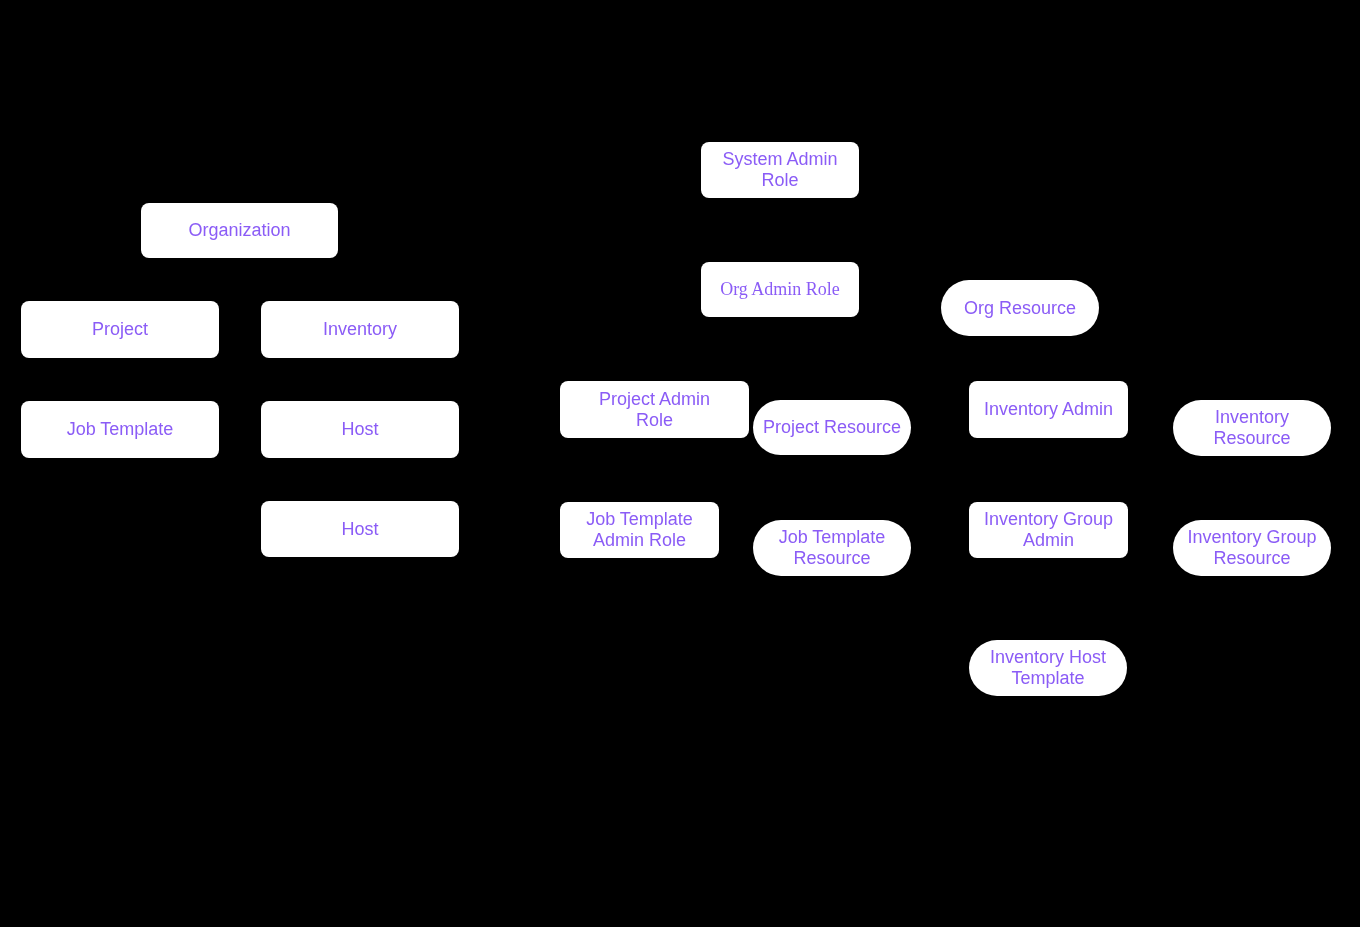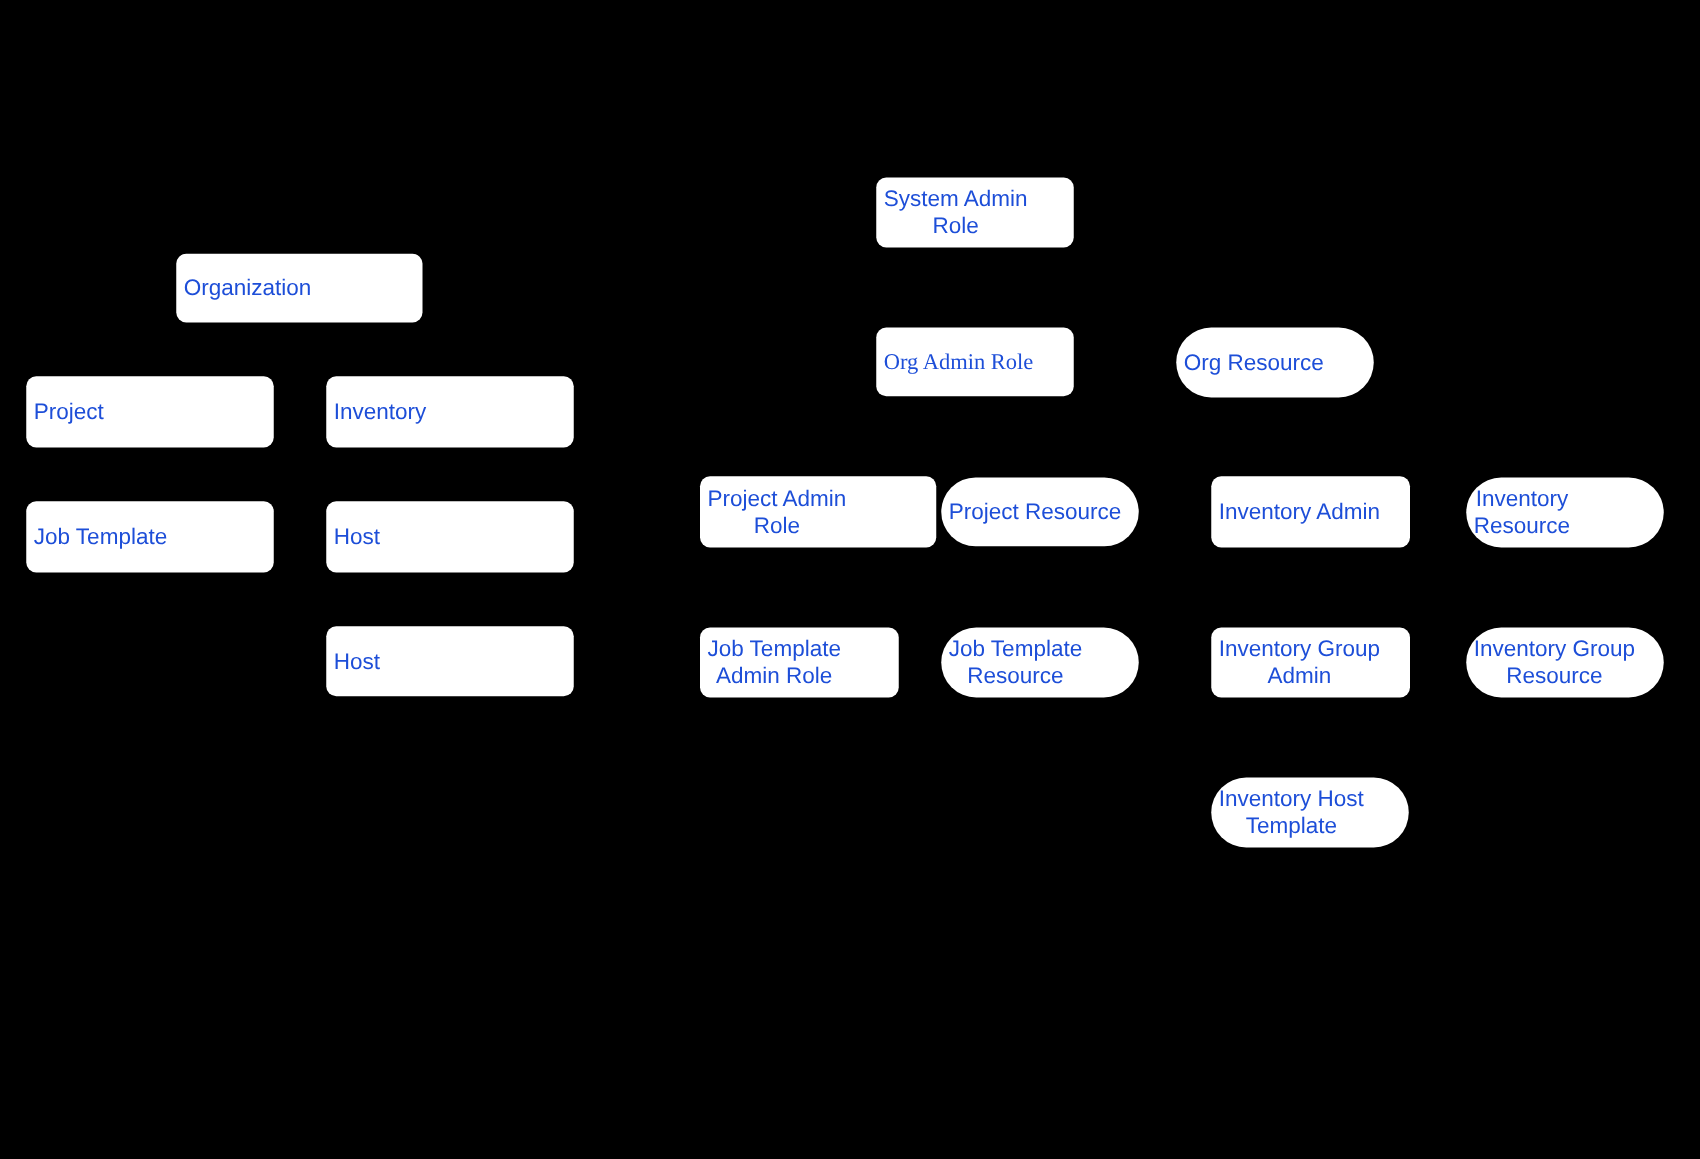--- a/index.html
+++ b/index.html
@@ -11,37 +11,39 @@
     position: relative;
     width: 1360px;
     height: 927px;
     background: #000000;
     overflow: hidden;
     font-family: "Liberation Sans", sans-serif;
   }
   .node {
     position: absolute;
     background: #ffffff;
-    color: #1d4ed8;
+    color: #8b5cf6;
     display: flex;
     align-items: center;
+    justify-content: center;
     text-align: center;
     font-size: 18px;
     line-height: 21px;
     box-sizing: border-box;
     padding: 2px 6px;
   }
   .node .label {
     white-space: pre-line;
   }
   .rect {
     border-radius: 8px;
   }
   .pill {
     border-radius: 28px;
+    margin-top: 18px;
   }
 </style>
 </head>
 <body>
 
 <div class="canvas">
 
   <div class="node rect" style="left:141px; top:203px; width:197px; height:55px;">
     <span class="label">Organization</span>
   </div>

